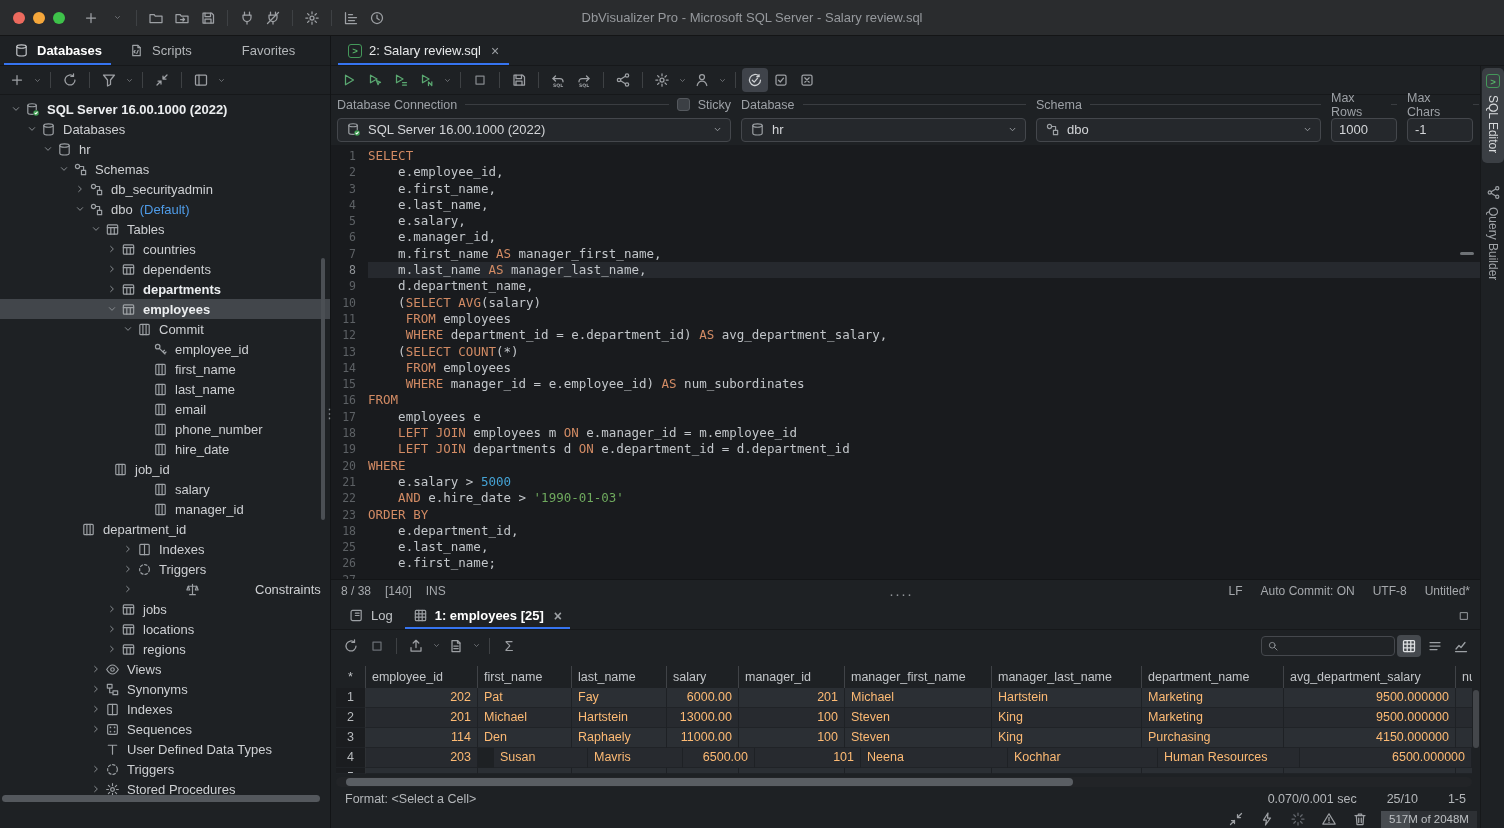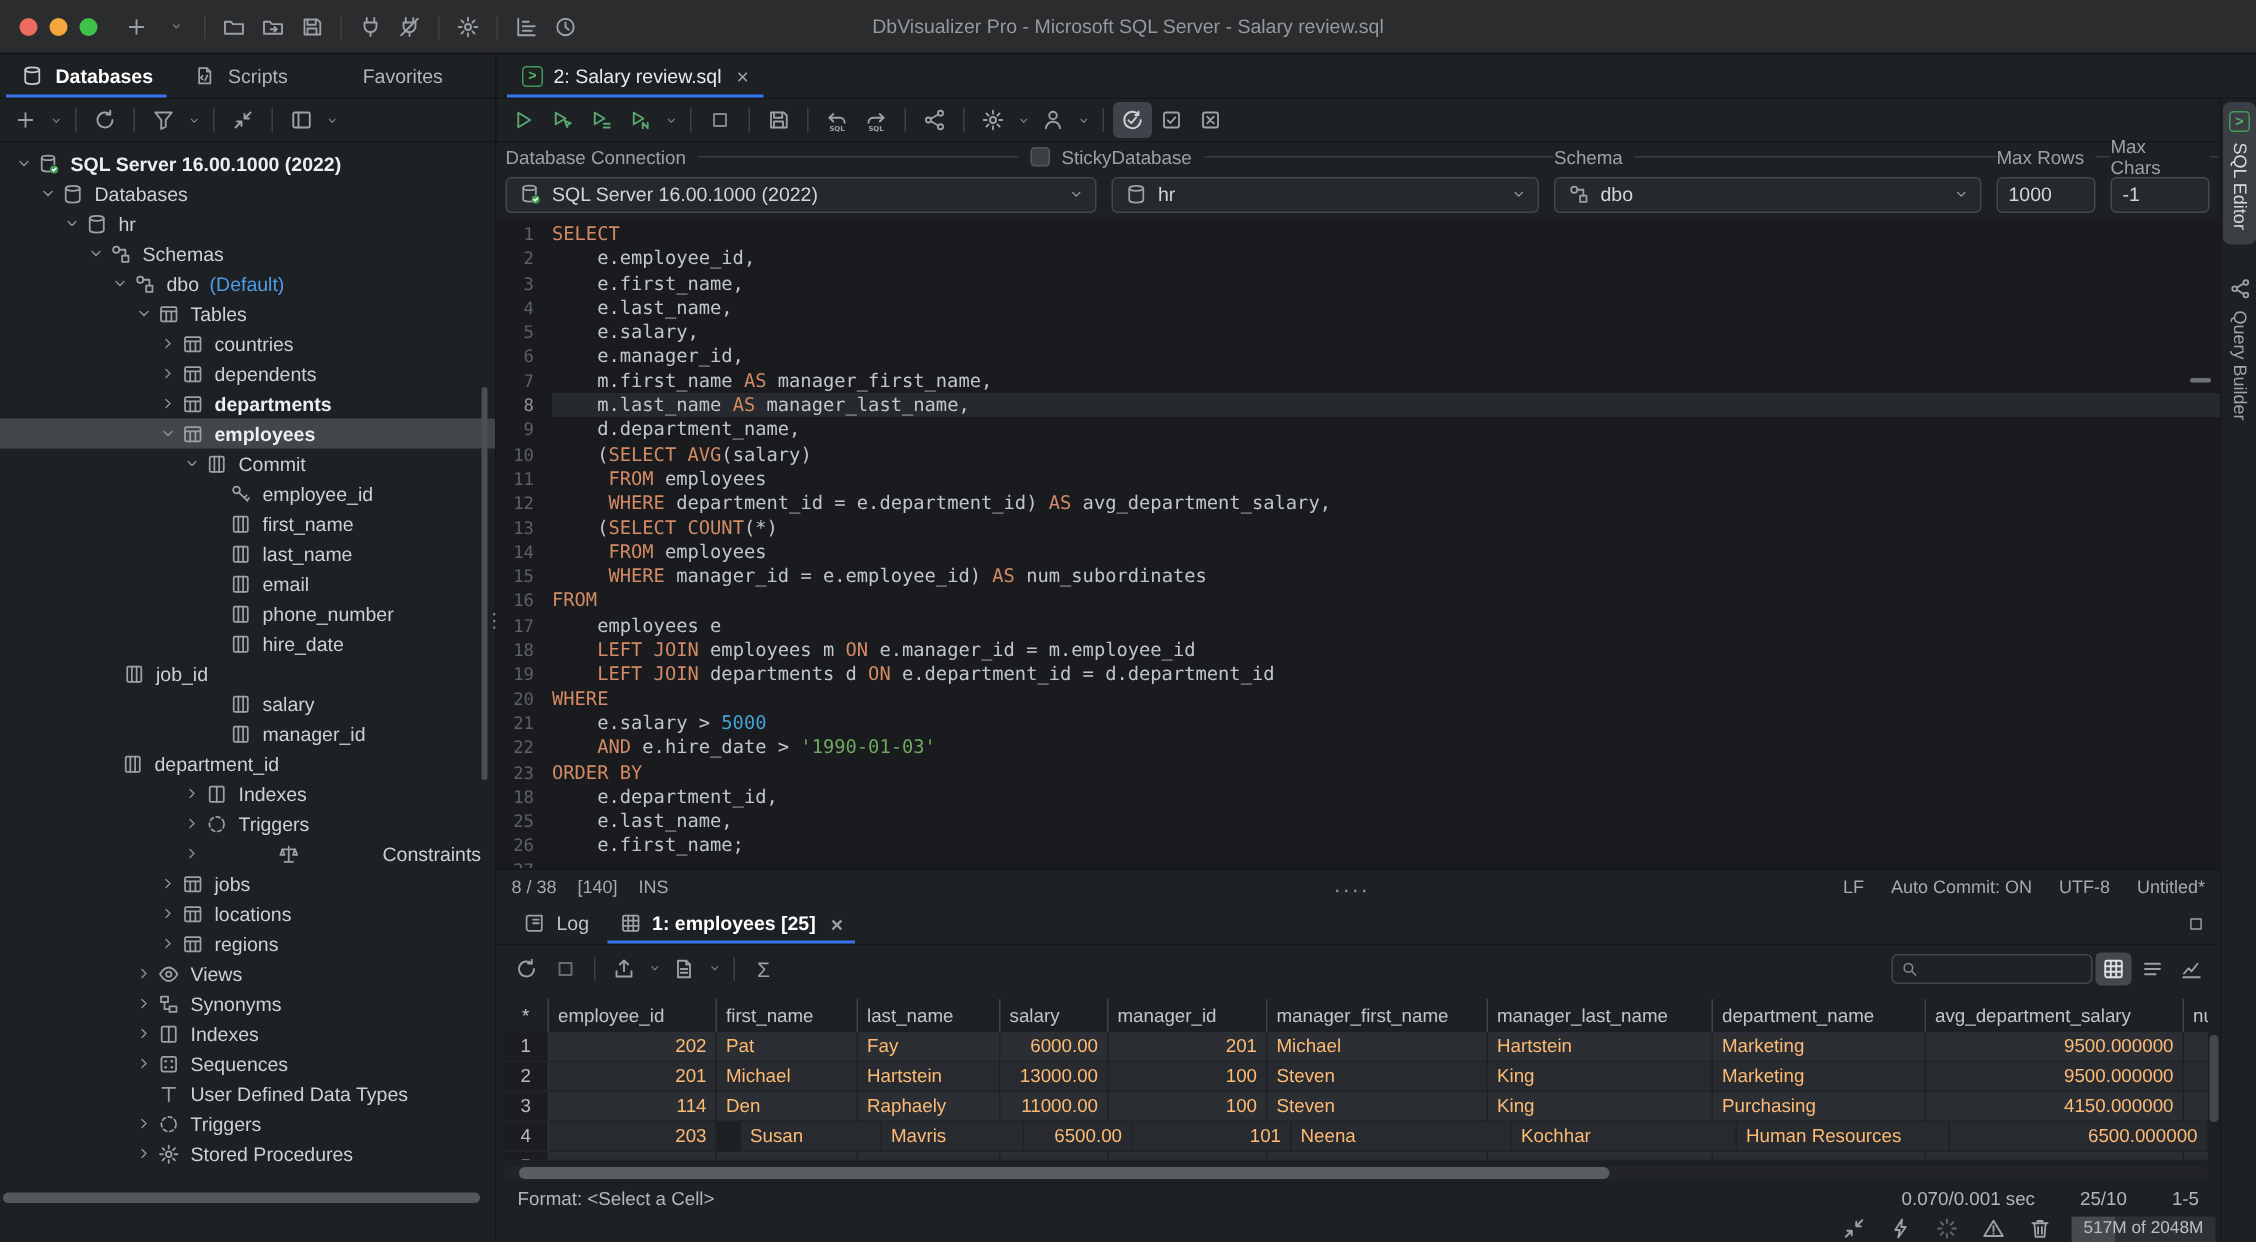--- a/index.html
+++ b/index.html
@@ -52,21 +52,21 @@
   .tlabel.b{font-weight:bold;color:#eceef0}
   .tsuffix{color:#4f9ce8;margin-left:7px}
   .sb-hscroll{position:absolute;left:2px;top:700px;width:318px;height:7px;background:#54585d;border-radius:4px}
   .sb-vscroll{position:absolute;right:5px;top:163px;width:4px;height:262px;background:#4b4f54;border-radius:2px}
   .vdiv{position:absolute;left:330px;top:36px;bottom:0;width:1px;background:#121416}
   .vgrip{position:absolute;left:323px;top:410px;color:#85898d;font-size:13px;line-height:8px;width:8px;text-align:center}
 
   
   .main{position:absolute;left:331px;top:95px;right:24px;bottom:0;background:#1e2124}
   .connlabels{position:absolute;top:0;left:0;right:0;height:19px;display:flex;align-items:center;font-size:12.5px;color:#9da1a6;padding:0 6px}
-  .cw{display:flex;align-items:center;flex:none;gap:8px;}
+  .cw{display:flex;align-items:center;flex:none;gap:8px;padding-right:10px}
   .rule{flex:1;height:1px;background:#3a3d41;min-width:6px}
   .chk{width:13px;height:13px;border-radius:3px;background:#3b3f44;border:1px solid #55595e;flex:none}
   .connfields{position:absolute;top:19px;left:0;right:0;height:31px;display:flex;align-items:center;padding:0 6px}
   .fw{flex:none;padding-right:10px}
   .fld{height:24px;background:#25282c;border:1px solid #44474c;border-radius:4px;display:flex;align-items:center;gap:6px;padding:0 7px;color:#d3d5d8}
   .fld .ticon{margin:0}
   .fchev{margin-left:auto;color:#9da1a5}
   .fchev svg{width:11px;height:11px}
 
   
@@ -719,20 +719,33 @@
             </svg>
           </span>
           <span class="ticon">
             <svg class="ic" viewBox="0 0 16 16" aria-hidden="true">
               <use href="#s-schema"></use>
             </svg>
           </span>
           <span class="tlabel">Schemas</span>
         </div>
         <div class="trow" style="padding-left: 72px;">
+          <span class="tchev cl">
+            <svg class="ic" viewBox="0 0 16 16" aria-hidden="true">
+              <use href="#s-chev"></use>
+            </svg>
+          </span>
+          <span class="ticon">
+            <svg class="ic" viewBox="0 0 16 16" aria-hidden="true">
+              <use href="#s-schema"></use>
+            </svg>
+          </span>
+          <span class="tlabel">db_securityadmin</span>
+        </div>
+        <div class="trow" style="padding-left: 72px;">
           <span class="tchev">
             <svg class="ic" viewBox="0 0 16 16" aria-hidden="true">
               <use href="#s-chev"></use>
             </svg>
           </span>
           <span class="ticon">
             <svg class="ic" viewBox="0 0 16 16" aria-hidden="true">
               <use href="#s-schema"></use>
             </svg>
           </span>
@@ -864,21 +877,21 @@
         </div>
         <div class="trow" style="padding-left: 136px;">
           <span class="tchev none"></span>
           <span class="ticon">
             <svg class="ic" viewBox="0 0 16 16" aria-hidden="true">
               <use href="#s-cols"></use>
             </svg>
           </span>
           <span class="tlabel">hire_date</span>
         </div>
-        <div class="trow" style="padding-left: 65px;">
+        <div class="trow" style="padding-left: 96px;">
           <span class="tchev none"></span>
           <span class="ticon">
             <svg class="ic" viewBox="0 0 16 16" aria-hidden="true">
               <use href="#s-cols"></use>
             </svg>
           </span>
           <span class="tlabel">job_id</span>
         </div>
         <div class="trow" style="padding-left: 136px;">
           <span class="tchev none"></span>

